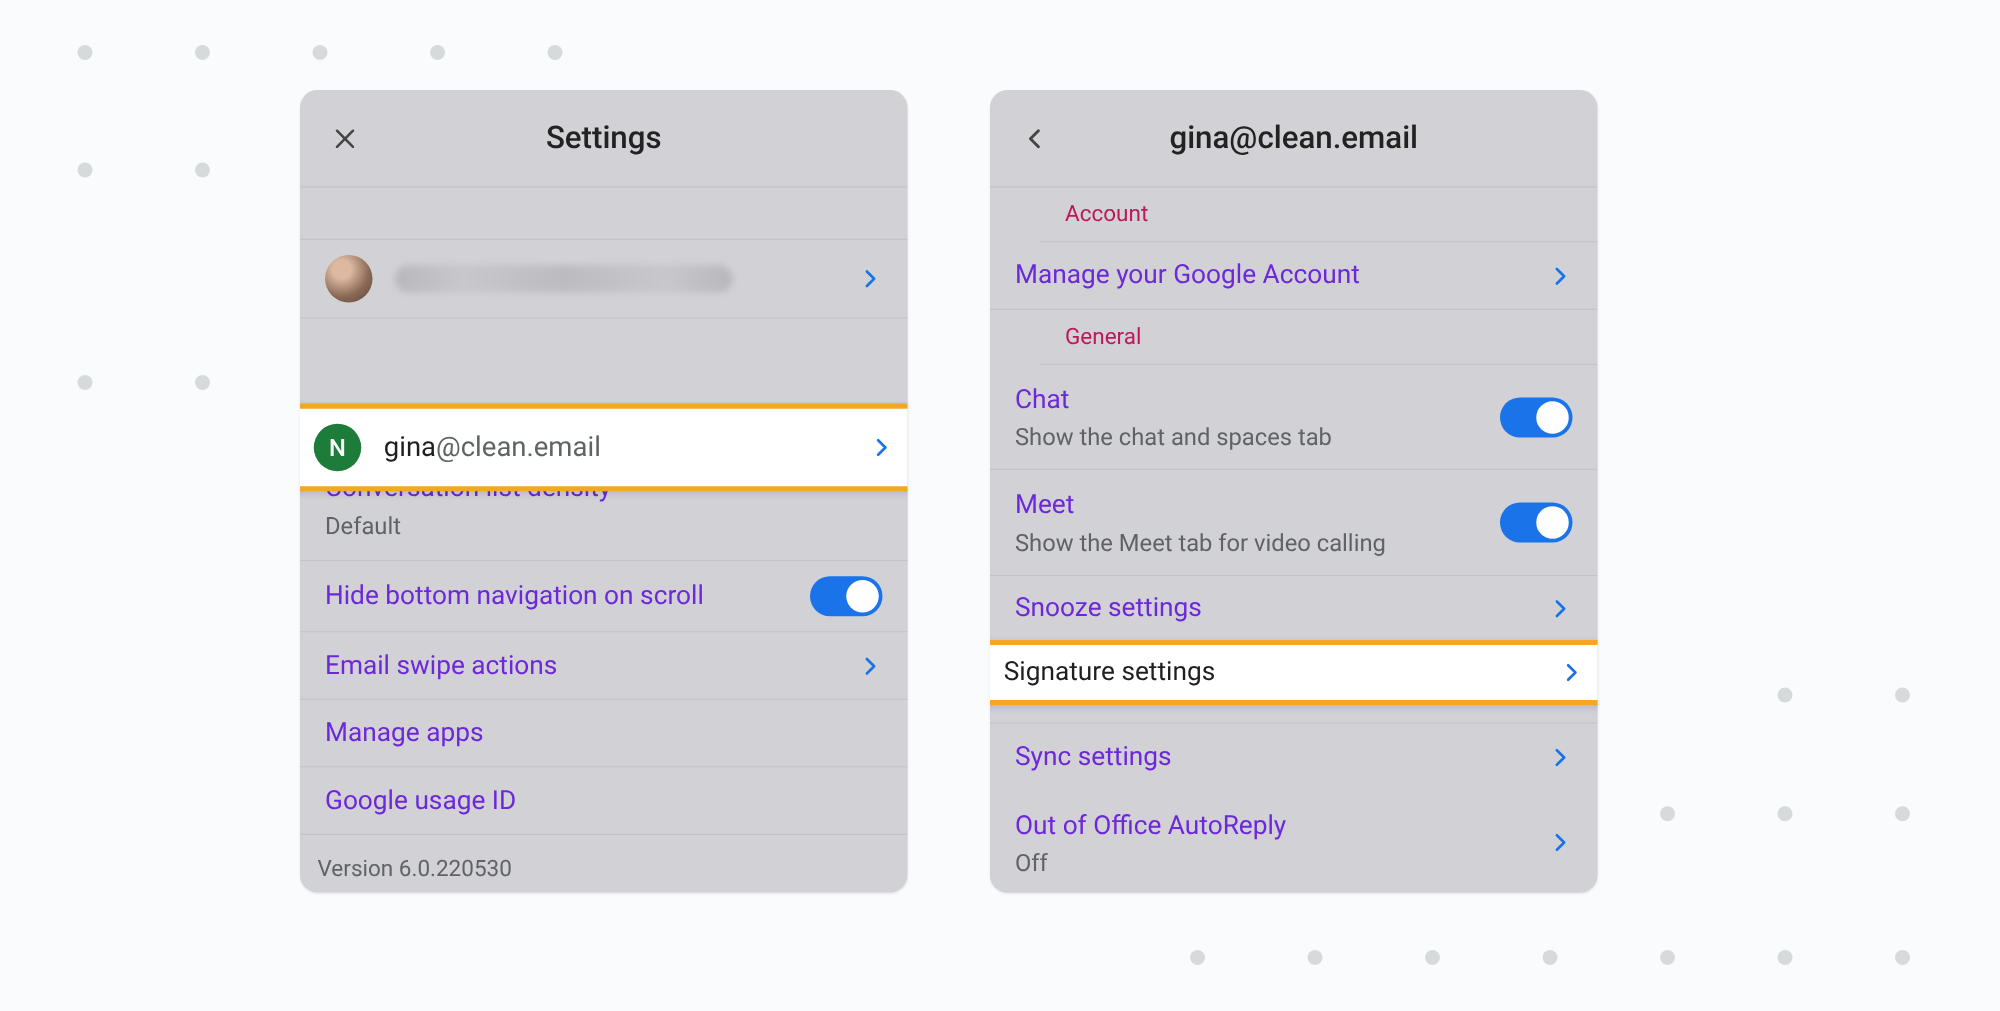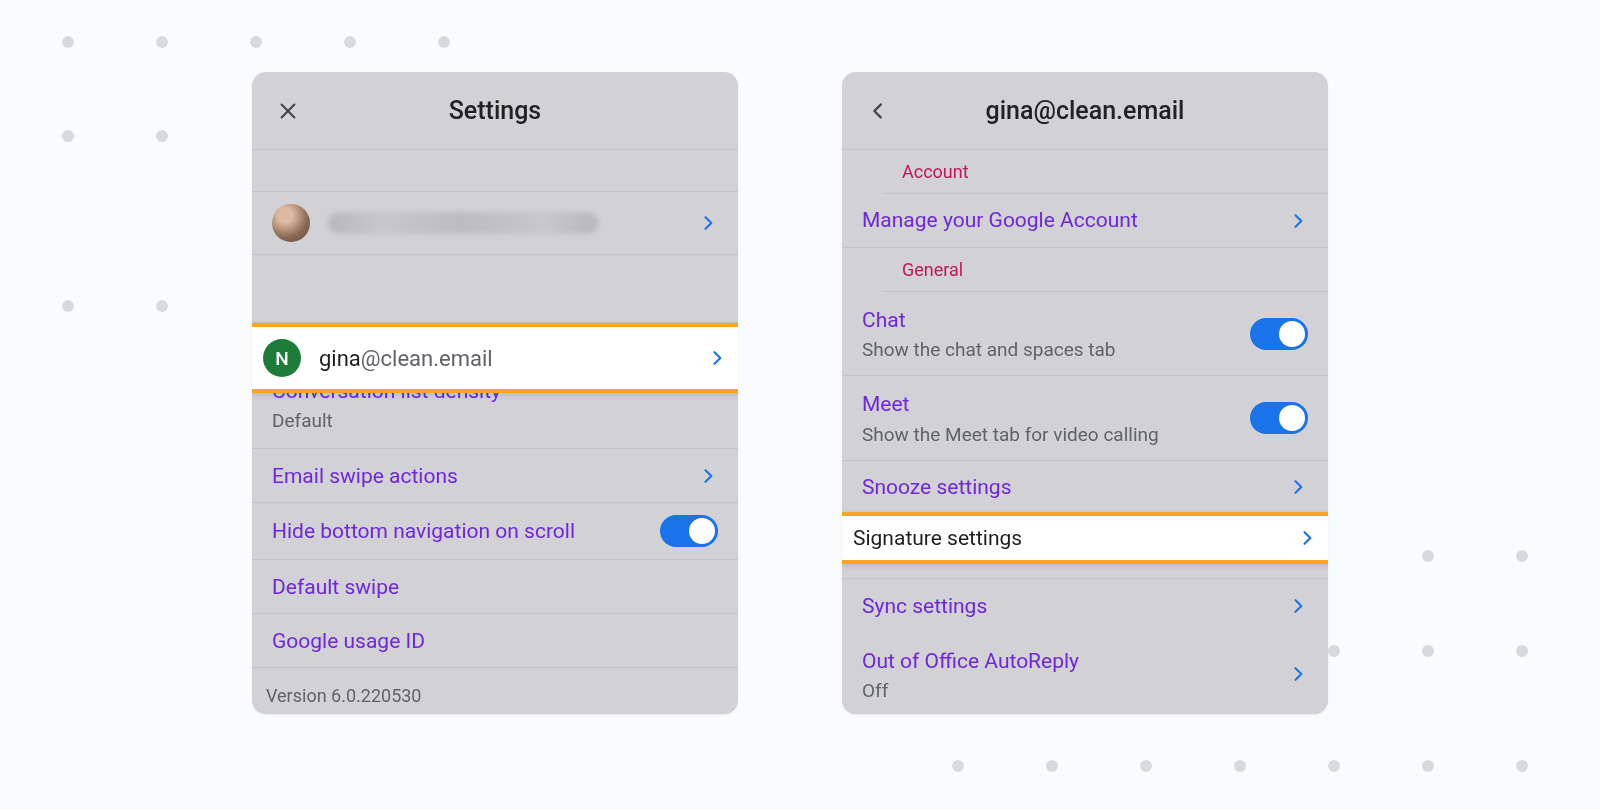--- a/index.html
+++ b/index.html
@@ -16,24 +16,24 @@
   .dot {
     position: absolute;
     width: 12px;
     height: 12px;
     border-radius: 50%;
     background: #d7dadd;
   }
 
   .panels {
     position: absolute;
-    left: 252px;
+    left: 240px;
     top: 72px;
     display: flex;
-    gap: 104px;
+    gap: 66px;
   }
 
   .panel {
     width: 486px;
     height: 642px;
     background: #d2d2d6;
     border-radius: 14px;
     overflow: hidden;
     box-shadow: 0 1px 2px rgba(0,0,0,0.08);
     position: relative;
@@ -270,35 +270,35 @@
     <div class="spacer-row"></div>
 
     <div class="row" style="padding-top:16px; padding-bottom:16px;">
       <div class="text-group">
         <div class="label">Conversation list density</div>
         <div class="sublabel">Default</div>
       </div>
     </div>
 
     <div class="row">
-      <div class="label">Email swipe actions</div>
-      <div class="chevron">
-        <svg viewBox="0 0 24 24" fill="none" stroke="currentColor" stroke-width="2.5" stroke-linecap="round" stroke-linejoin="round">
-            <polyline points="9 5 16 12 9 19"></polyline>
-          </svg>
-      </div>
-    </div>
-
-    <div class="row">
       <div class="label">Hide bottom navigation on scroll</div>
       <div class="toggle"></div>
     </div>
 
     <div class="row">
-      <div class="label">Default swipe</div>
+      <div class="label">Email swipe actions</div>
+      <div class="chevron">
+        <svg viewBox="0 0 24 24" fill="none" stroke="currentColor" stroke-width="2.5" stroke-linecap="round" stroke-linejoin="round">
+            <polyline points="9 5 16 12 9 19"></polyline>
+          </svg>
+      </div>
+    </div>
+
+    <div class="row">
+      <div class="label">Manage apps</div>
     </div>
 
     <div class="row">
       <div class="label">Google usage ID</div>
     </div>
 
     <div class="version">Version 6.0.220530</div>
 
     <div class="highlight hl-account">
       <div class="avatar letter">

